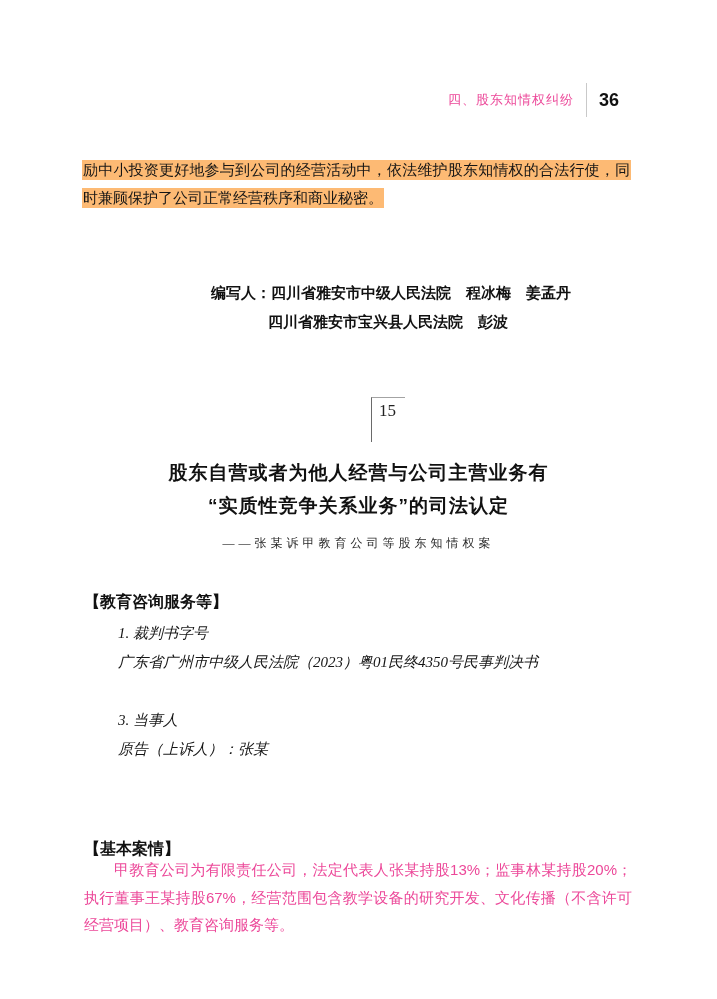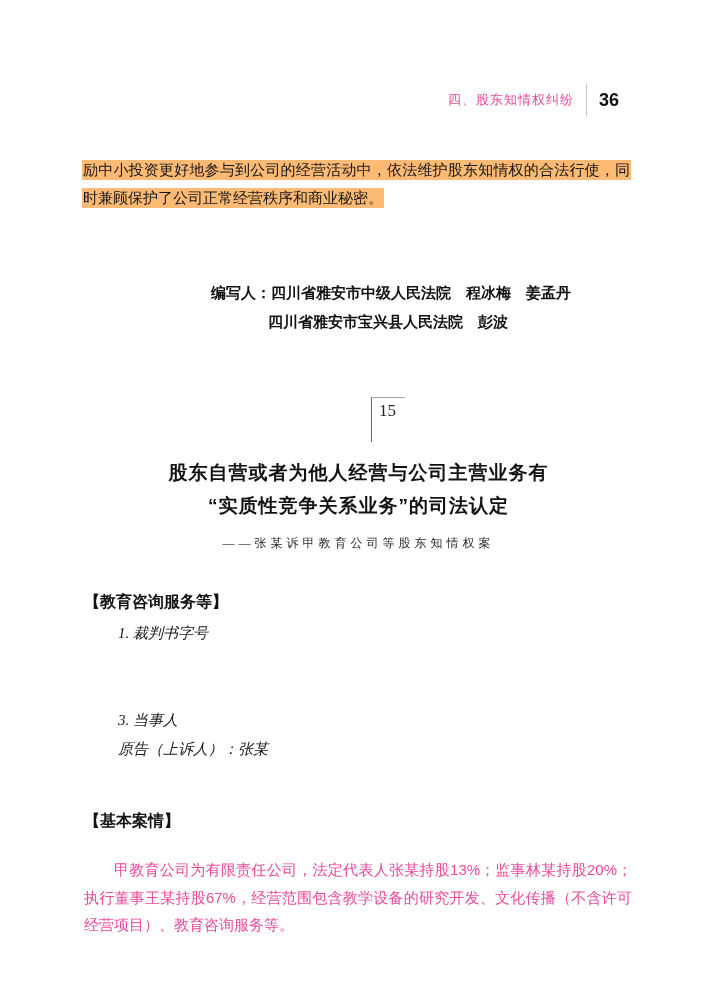--- a/index.html
+++ b/index.html
@@ -108,21 +108,21 @@
 
   
   .sec-heading {
     position: absolute;
     left: 84px;
     font-size: 16px;
     font-weight: bold;
     color: #111;
   }
   .sec1 { top: 592px; }
-  .sec2 { top: 811px; font-family: Liberation Serif, serif; }
+  .sec2 { top: 839px; font-family: Liberation Serif, serif; }
 
   
   .info-item {
     position: absolute;
     left: 118px;
     font-size: 15px;
     color: #161616;
     white-space: nowrap;
     font-style: italic;
   }
@@ -160,19 +160,20 @@
     <span class="num serif">15</span>
   </div>
 
   <div class="case-title title-l2 sans">“实质性竞争关系业务”的司法认定</div>
   <div class="case-title title-l1 sans">股东自营或者为他人经营与公司主营业务有</div>
   <div class="case-subtitle serif">——张某诉甲教育公司等股东知情权案</div>
 
   <div class="sec-heading sec1 sans">【教育咨询服务等】</div>
 
   <div class="info-item" style="top:624px">1. 裁判书字号</div>
+  <div class="info-item" style="top:653px">广东省广州市中级人民法院（2023）粤01民终4350号民事判决书</div>
   <div class="info-item" style="top:711px">3. 当事人</div>
   <div class="info-item" style="top:740px">原告（上诉人）：张某</div>
 
   <div class="sec-heading sec2 sans">【基本案情】</div>
   <p class="facts-para sans">甲教育公司为有限责任公司，法定代表人张某持股13%；监事林某持股20%；执行董事王某持股67%，经营范围包含教学设备的研究开发、文化传播（不含许可经营项目）、教育咨询服务等。</p>
 
 </div>
 
 </body></html>

